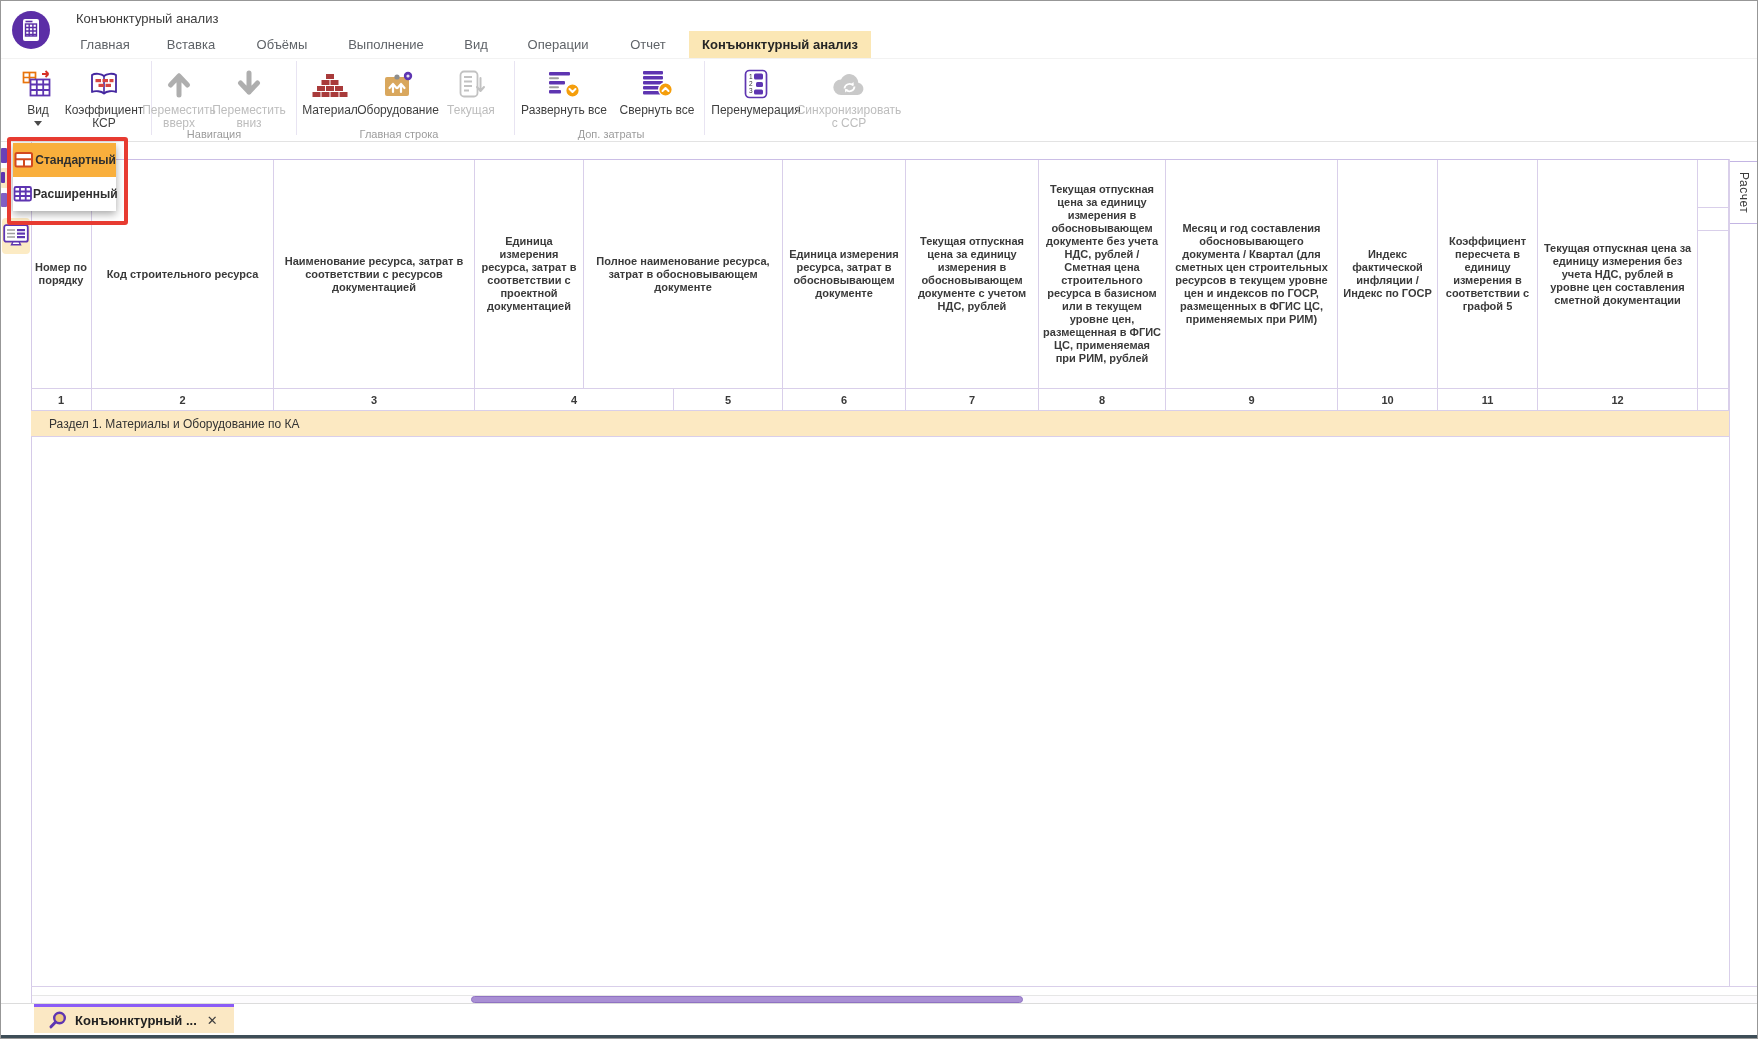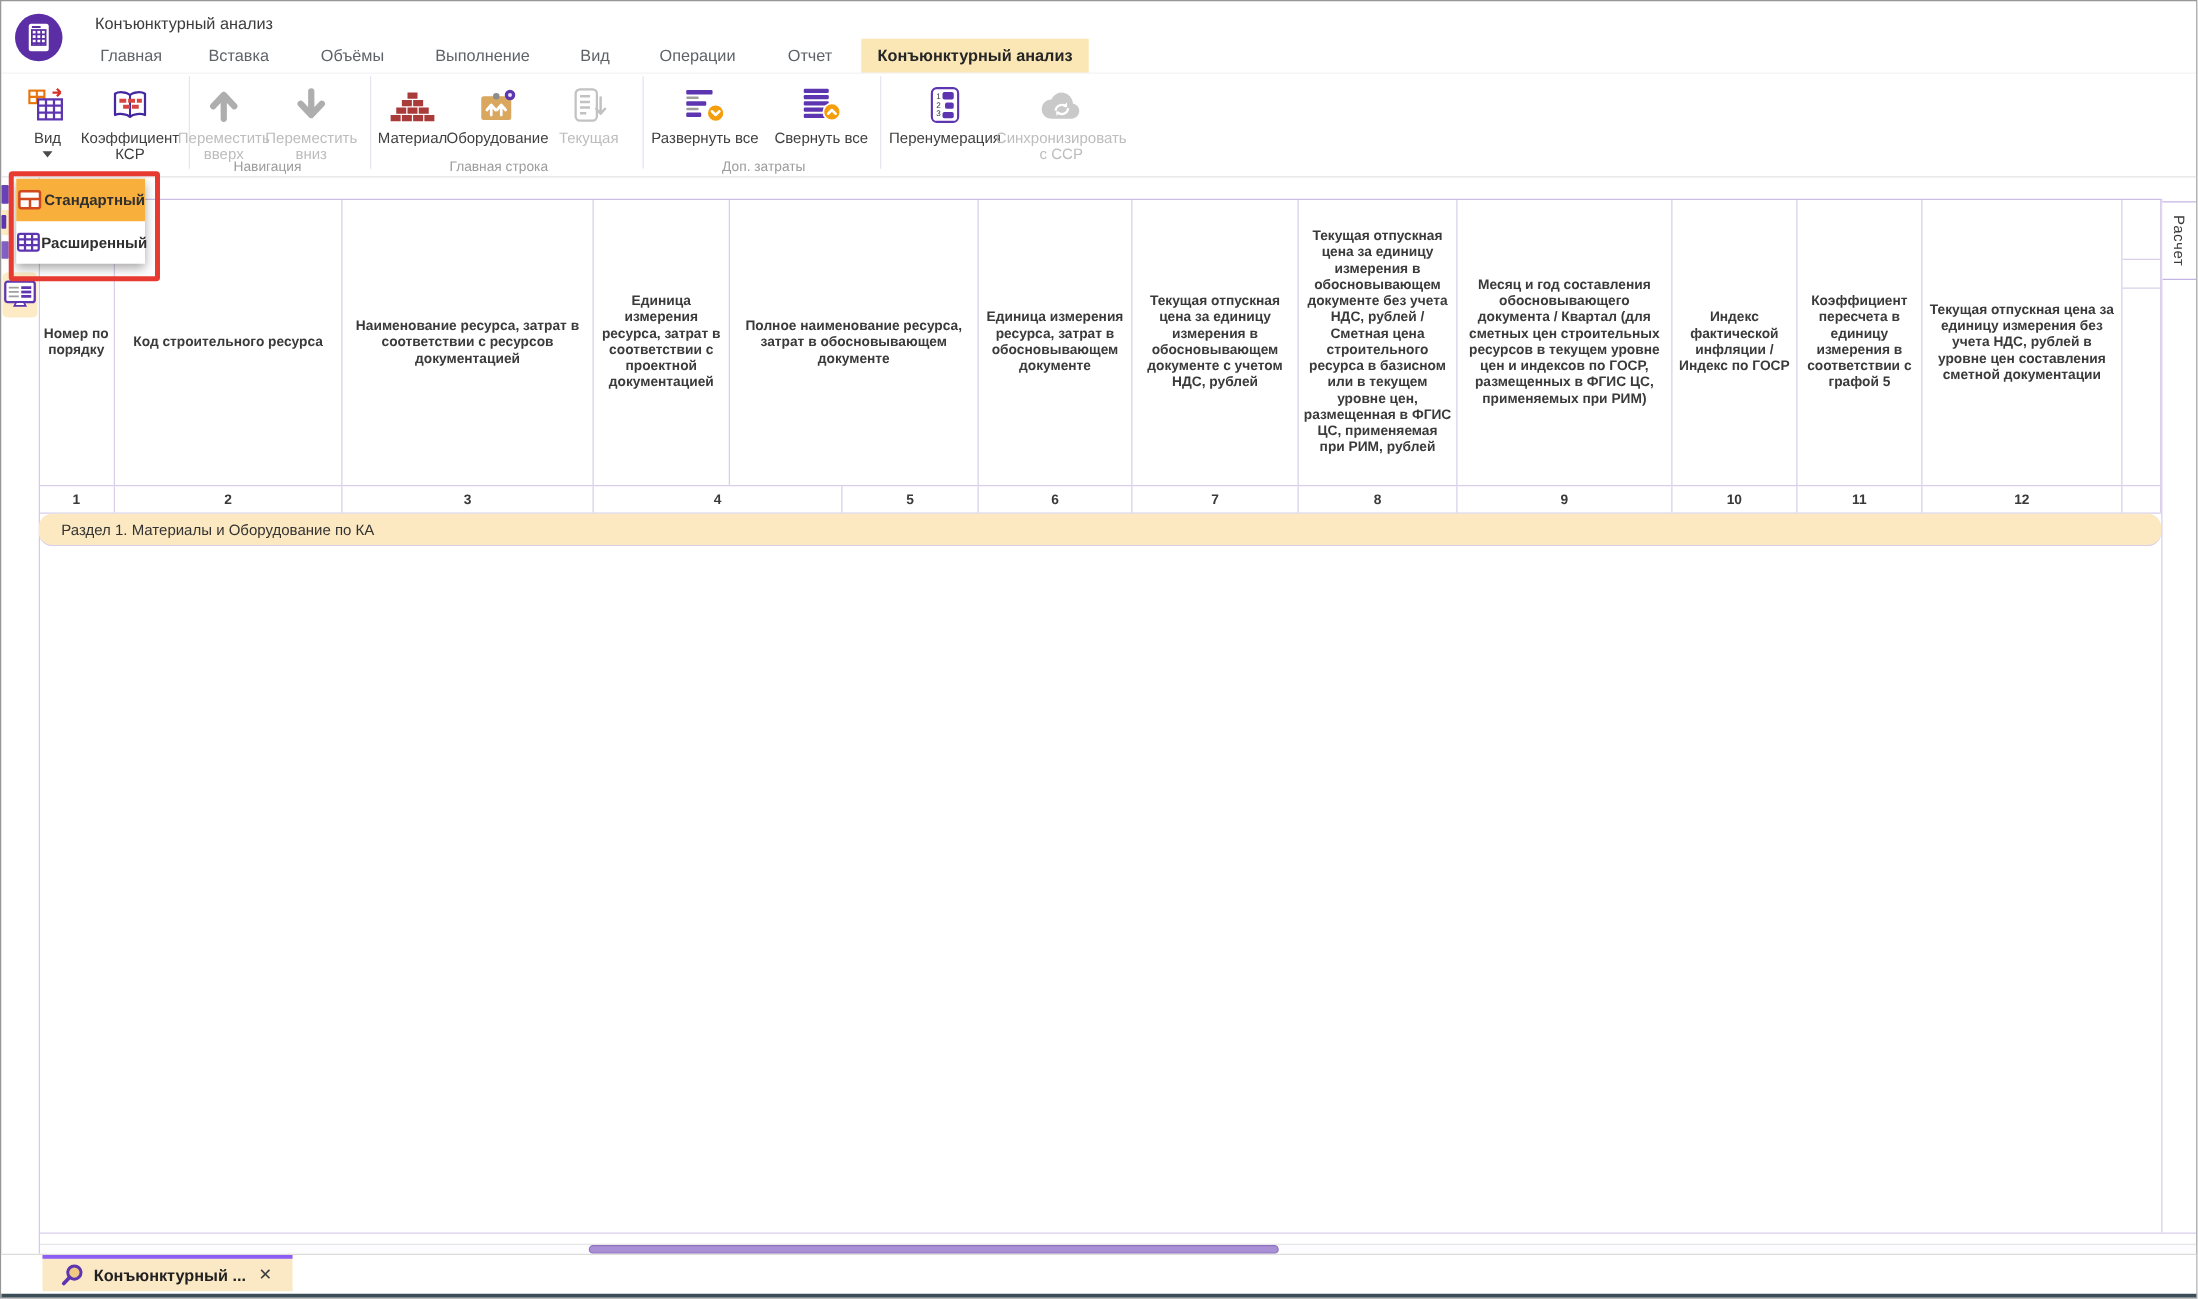--- a/index.html
+++ b/index.html
@@ -42,21 +42,21 @@
     border-top:1px solid #cbbee6;border-bottom:1px solid #d9cfea;box-sizing:border-box;}
   .hcell{box-sizing:border-box;border-right:1px solid #d9cfea;display:flex;align-items:center;
     justify-content:center;text-align:center;font-size:11px;font-weight:bold;color:#3a3a3a;
     line-height:13px;padding:0 4px;}
   .nrow{position:absolute;left:30px;top:388px;width:1698px;height:22px;display:flex;
     border-bottom:1px solid #d9cfea;box-sizing:border-box;}
   .ncell{box-sizing:border-box;border-right:1px solid #d9cfea;display:flex;align-items:center;
     justify-content:center;font-size:11px;font-weight:bold;color:#3a3a3a;}
   .section{position:absolute;left:30px;top:410px;width:1698px;height:26px;background:#FCE9C2;
     border-bottom:1px solid #d9cfea;box-sizing:border-box;display:flex;align-items:center;
-    font-size:12px;color:#333;padding-left:18px;border-radius:11px;}
+    font-size:12px;color:#333;padding-left:18px;}
   .vline{position:absolute;width:1px;background:#d9cfea;}
   .hline{position:absolute;height:1px;background:#d9cfea;}
   
   .rpanel{position:absolute;left:1729px;top:160px;width:27px;height:63px;background:#fff;
     border-top:1px solid #c3b5e3;border-bottom:1px solid #c3b5e3;box-sizing:border-box;
     display:flex;align-items:center;justify-content:center;writing-mode:vertical-rl;
     font-size:12px;color:#3a3a3a;letter-spacing:0.5px;}
   
   .sbtrack{position:absolute;left:31px;top:994px;width:1725px;height:9px;background:#fdfcfe;
     border-top:1px solid #e6e6e6;box-sizing:border-box;}

